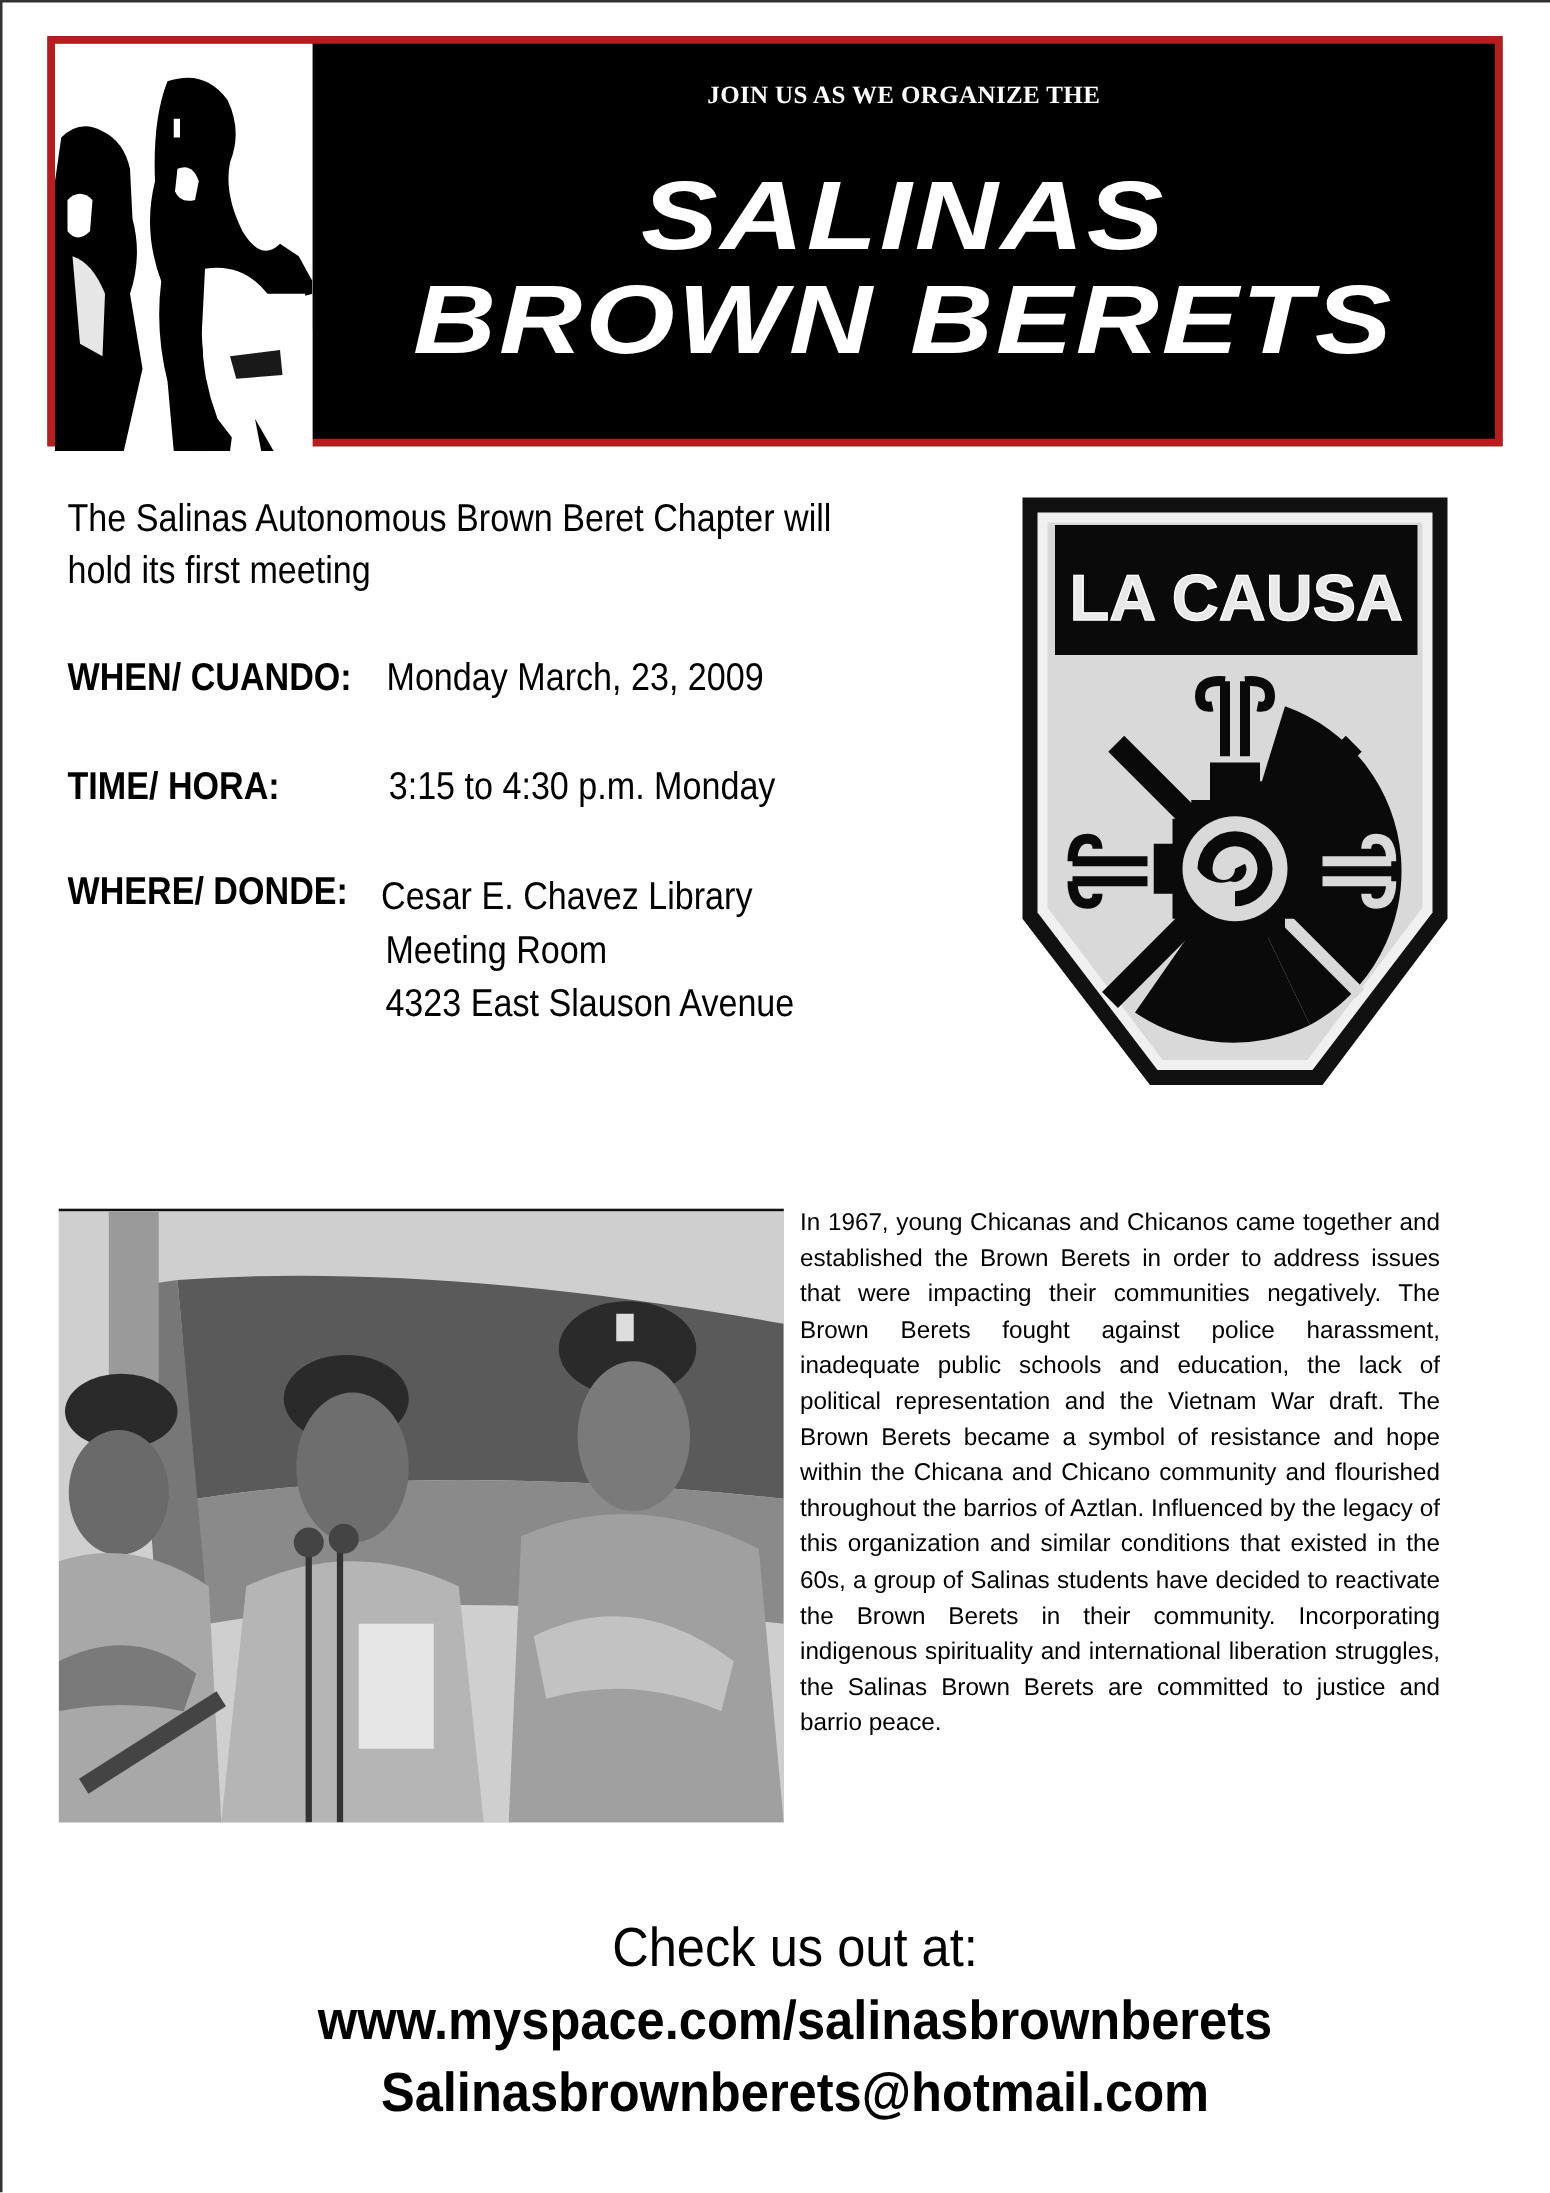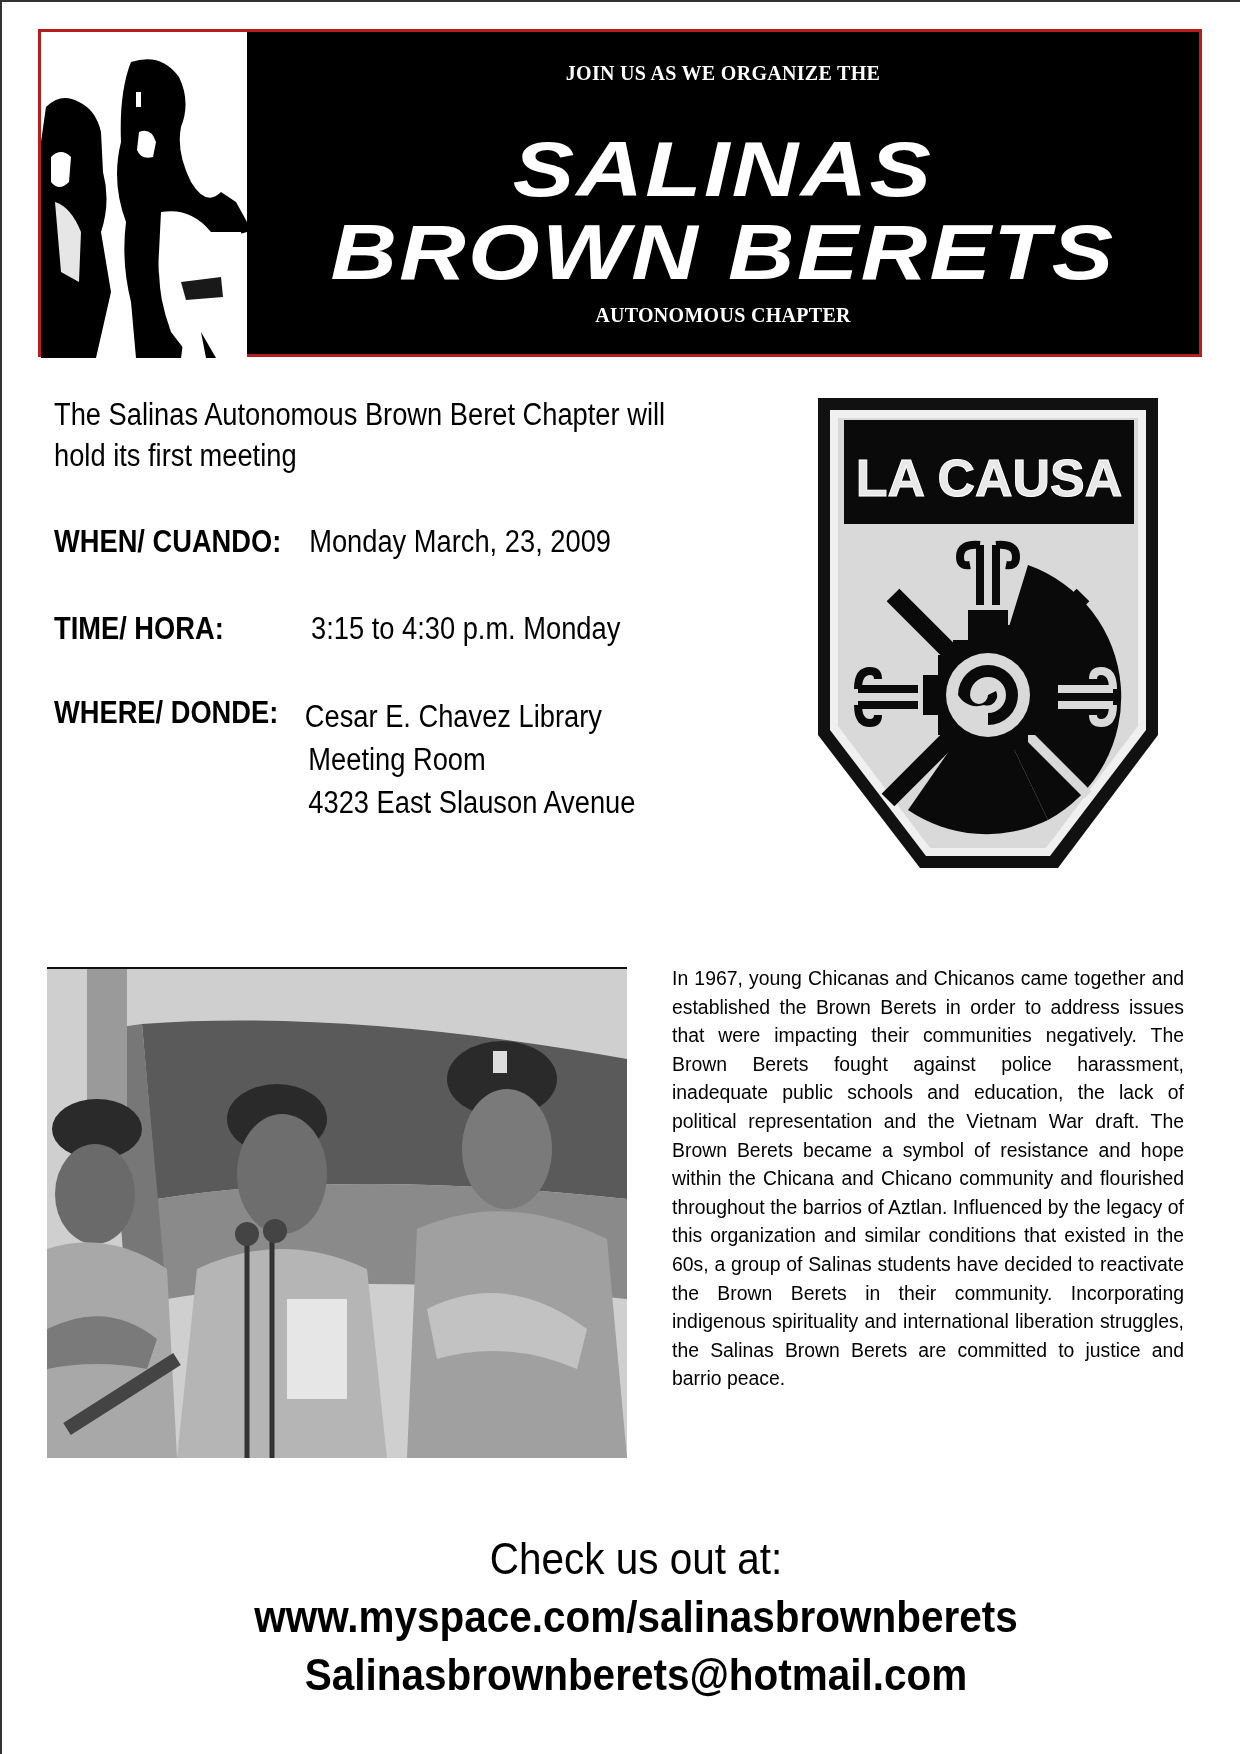--- a/index.html
+++ b/index.html
@@ -1,20 +1,20 @@
 <!DOCTYPE html>
 <html><head>
 <meta charset="utf-8">
 <style>
   html, body { margin: 0; padding: 0; background: #ffffff; }
   body { width: 1240px; height: 1754px; position: relative; overflow: hidden; font-family: "Liberation Sans", sans-serif; color: #000; }
   .page-border { position: absolute; left: 0; top: 0; width: 1240px; height: 1754px; box-sizing: border-box; border-top: 2px solid #333; border-left: 2px solid #333; }
 
   
-  .header { position: absolute; left: 38px; top: 29px; width: 1164px; height: 328px; background: #000; border: 3px solid #b91c1c; box-sizing: border-box; }
+  .header { position: absolute; left: 38px; top: 29px; width: 1164px; height: 328px; background: #000; border: 6px solid #b91c1c; box-sizing: border-box; }
   .header-photo { position: absolute; left: 0; top: 0; width: 206px; height: 326px; background: #fff; overflow: hidden; }
   .header-text { position: absolute; left: 206px; top: 0; right: 0; height: 100%; text-align: center; color: #fff; }
   .kicker { position: absolute; top: 30px; left: 0; right: 0; font-family: "Liberation Serif", serif; font-weight: bold; font-size: 20px; letter-spacing: 0.3px; }
   .title1, .title2 { position: absolute; left: 0; right: 0; font-family: "Liberation Sans", sans-serif; font-weight: bold; font-style: italic; text-transform: uppercase; transform: scaleX(1.18); transform-origin: center; }
   .title1 { top: 92px; font-size: 78px; letter-spacing: 2px; }
   .title2 { top: 175px; font-size: 78px; letter-spacing: 2px; }
   .subkicker { position: absolute; top: 272px; left: 0; right: 0; font-family: "Liberation Serif", serif; font-weight: bold; font-size: 20px; letter-spacing: 0.3px; }
 
   
   .intro { position: absolute; left: 54px; top: 394px; width: 720px; font-size: 31px; line-height: 41px; transform: scaleX(0.88); transform-origin: left top; }
@@ -30,21 +30,21 @@
   .row-where .line { display: block; }
   .row-where .line.indent { padding-left: 4px; }
 
   
   .logo { position: absolute; left: 808px; top: 390px; width: 360px; height: 480px; }
 
   
   .photo { position: absolute; left: 47px; top: 967px; width: 580px; height: 489px; border-top: 2px solid #111; overflow: hidden; background: #bdbdbd; }
 
   
-  .article { position: absolute; left: 672px; top: 964px; width: 512px; font-size: 19.4px; line-height: 28.6px; text-align: justify; }
+  .article { position: absolute; left: 640px; top: 964px; width: 512px; font-size: 19.4px; line-height: 28.6px; text-align: justify; }
   .article p { margin: 0; }
 
   
   .footer { position: absolute; left: 0; top: 1530px; width: 1240px; text-align: center; padding-left: 16px; }
   .footer .cta { font-size: 44px; line-height: 58px; transform: scaleX(0.92); display: inline-block; }
   .footer .link { font-size: 44px; font-weight: bold; line-height: 58px; display: block; transform: scaleX(0.92); }
   .footer .link a { color: #000; text-decoration: none; }
 </style>
 </head>
 <body>
@@ -67,21 +67,20 @@
       <path d="M120 180 Q150 175 170 200 L200 200 L206 230 L206 326 L150 326 L130 300 Q115 260 118 220 Z" fill="#fff"></path>
       <path d="M140 250 L180 245 L182 265 L145 268 Z" fill="#000" opacity="0.9"></path>
       <path d="M118 240 L122 326 L112 326 Z" fill="#000"></path>
       <path d="M160 300 L175 326 L165 326 Z" fill="#000"></path>
     </svg>
   </div>
   <div class="header-text">
     <div class="kicker">JOIN US AS WE ORGANIZE THE</div>
     <div class="title1">SALINAS</div>
     <div class="title2">BROWN BERETS</div>
-    <div class="subkicker">AUTONOMOUS CHAPTER</div>
   </div>
 </div>
 
 <div class="intro">The Salinas Autonomous Brown Beret Chapter will hold its first meeting</div>
 
 <div class="info-row row-when">
   <span class="info-label">WHEN/ CUANDO:</span>
   <span class="info-value">Monday March, 23, 2009</span>
 </div>
 

